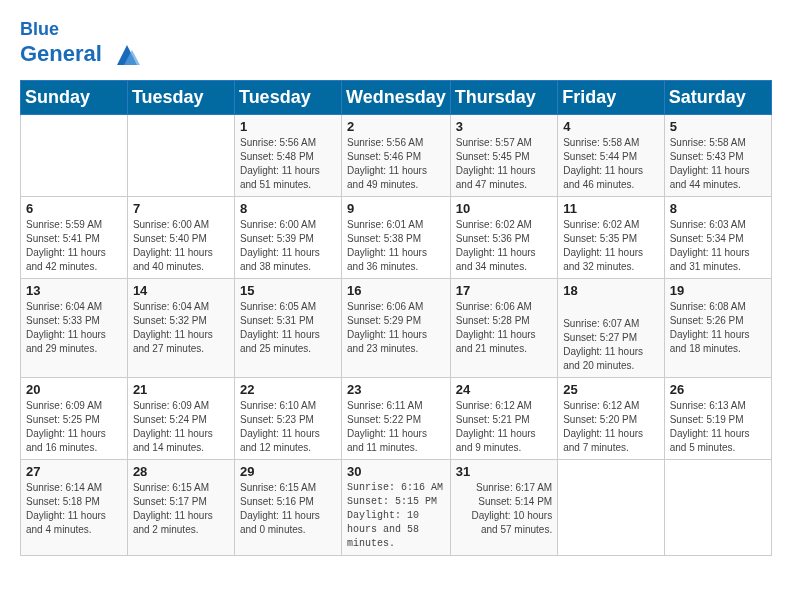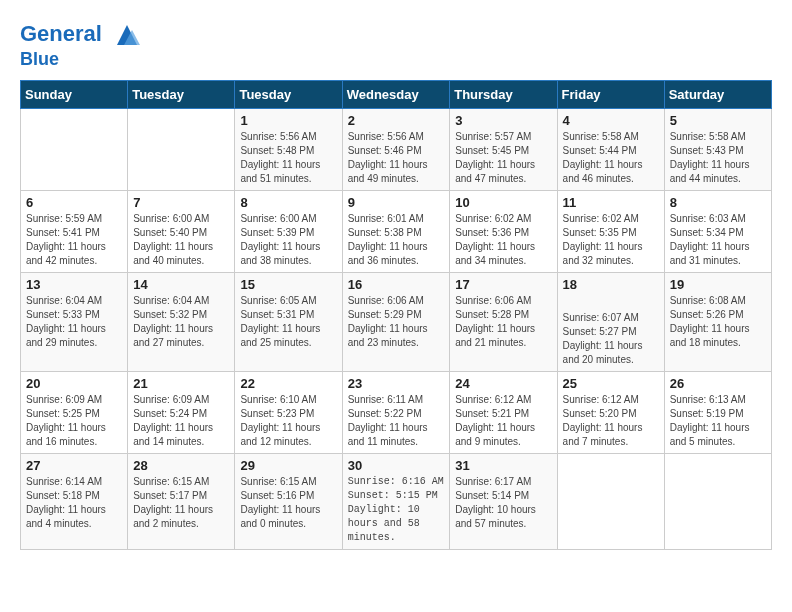--- a/index.html
+++ b/index.html
@@ -45,25 +45,25 @@
     .location {
       font-size: 14px;
       color: #555;
     }
     table {
       width: 100%;
       border-collapse: collapse;
       font-size: 11px;
     }
     thead tr th {
-      background-color: #0c4a6e;
+      background-color: #0369a1;
       color: #fff;
       padding: 6px 4px;
       text-align: left;
-      font-size: 13px;
+      font-size: 18px;
       font-weight: bold;
       border: 1px solid #2979c2;
     }
     tbody tr td {
       border: 1px solid #ccc;
       vertical-align: top;
       padding: 4px 5px;
       height: 80px;
       width: 108px;
       color: #333;
@@ -90,28 +90,28 @@
       color: #444;
       line-height: 1.4;
     }
   </style>
 </head>
 <body>
 
 <div class="header">
   <div class="logo">
     <div>
+      <div class="logo-text" style="color:#1a6bba;font-size:18px;">Blue</div>
       <div class="logo-text">
         <span>General</span>
         <svg class="logo-icon" viewBox="0 0 30 30" style="display:inline-block;vertical-align:middle;">
           <polygon points="5,25 15,5 25,25" fill="#1a6bba"></polygon>
           <polygon points="12,25 20,10 28,25" fill="#5ba3e0" opacity="0.7"></polygon>
         </svg>
       </div>
-      <div class="logo-text" style="color:#1a6bba;font-size:18px;">Blue</div>
     </div>
   </div>
 </div>
 
 <table>
   <thead>
     <tr id="weekday-header">
     <th>Sunday</th>
         <th>Tuesday</th>
         <th>Tuesday</th>
@@ -308,21 +308,21 @@
 Daylight: 11 hours and 0 minutes.</div>
         </td>
         <td>
           <span class="day-number">30</span>
           <div class="day-info" style="white-space: pre-line; font-family: Liberation Mono, monospace;">Sunrise: 6:16 AM
 Sunset: 5:15 PM
 Daylight: 10 hours and 58 minutes.</div>
         </td>
         <td>
           <span class="day-number">31</span>
-          <div class="day-info" style="white-space: pre-line;">Sunrise: 6:17 AM
+          <div class="day-info" style="white-space: pre-line; text-align: right;">Sunrise: 6:17 AM
 Sunset: 5:14 PM
 Daylight: 10 hours and 57 minutes.</div>
         </td>
         <td class="empty"></td>
         <td class="empty"></td>
       </tr>
     </tbody>
 </table>
 
 </body></html>

